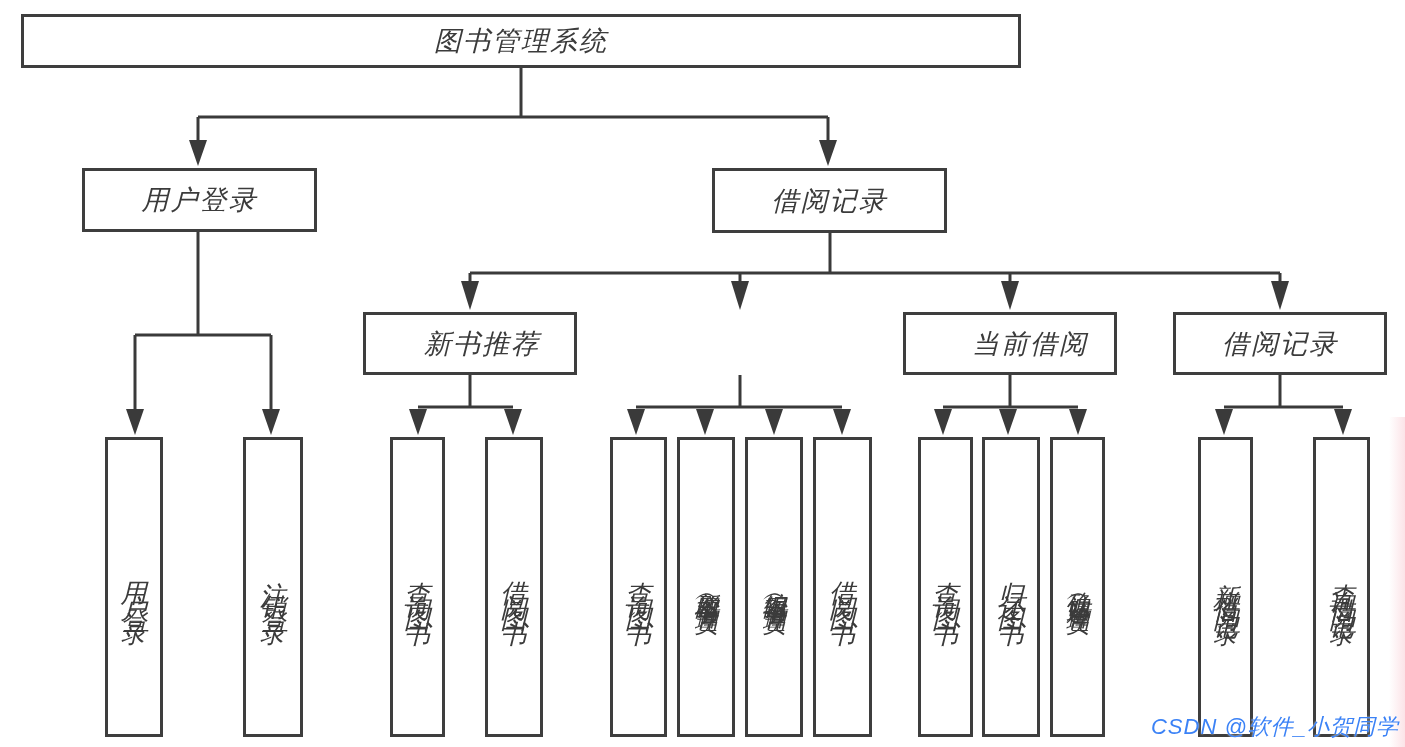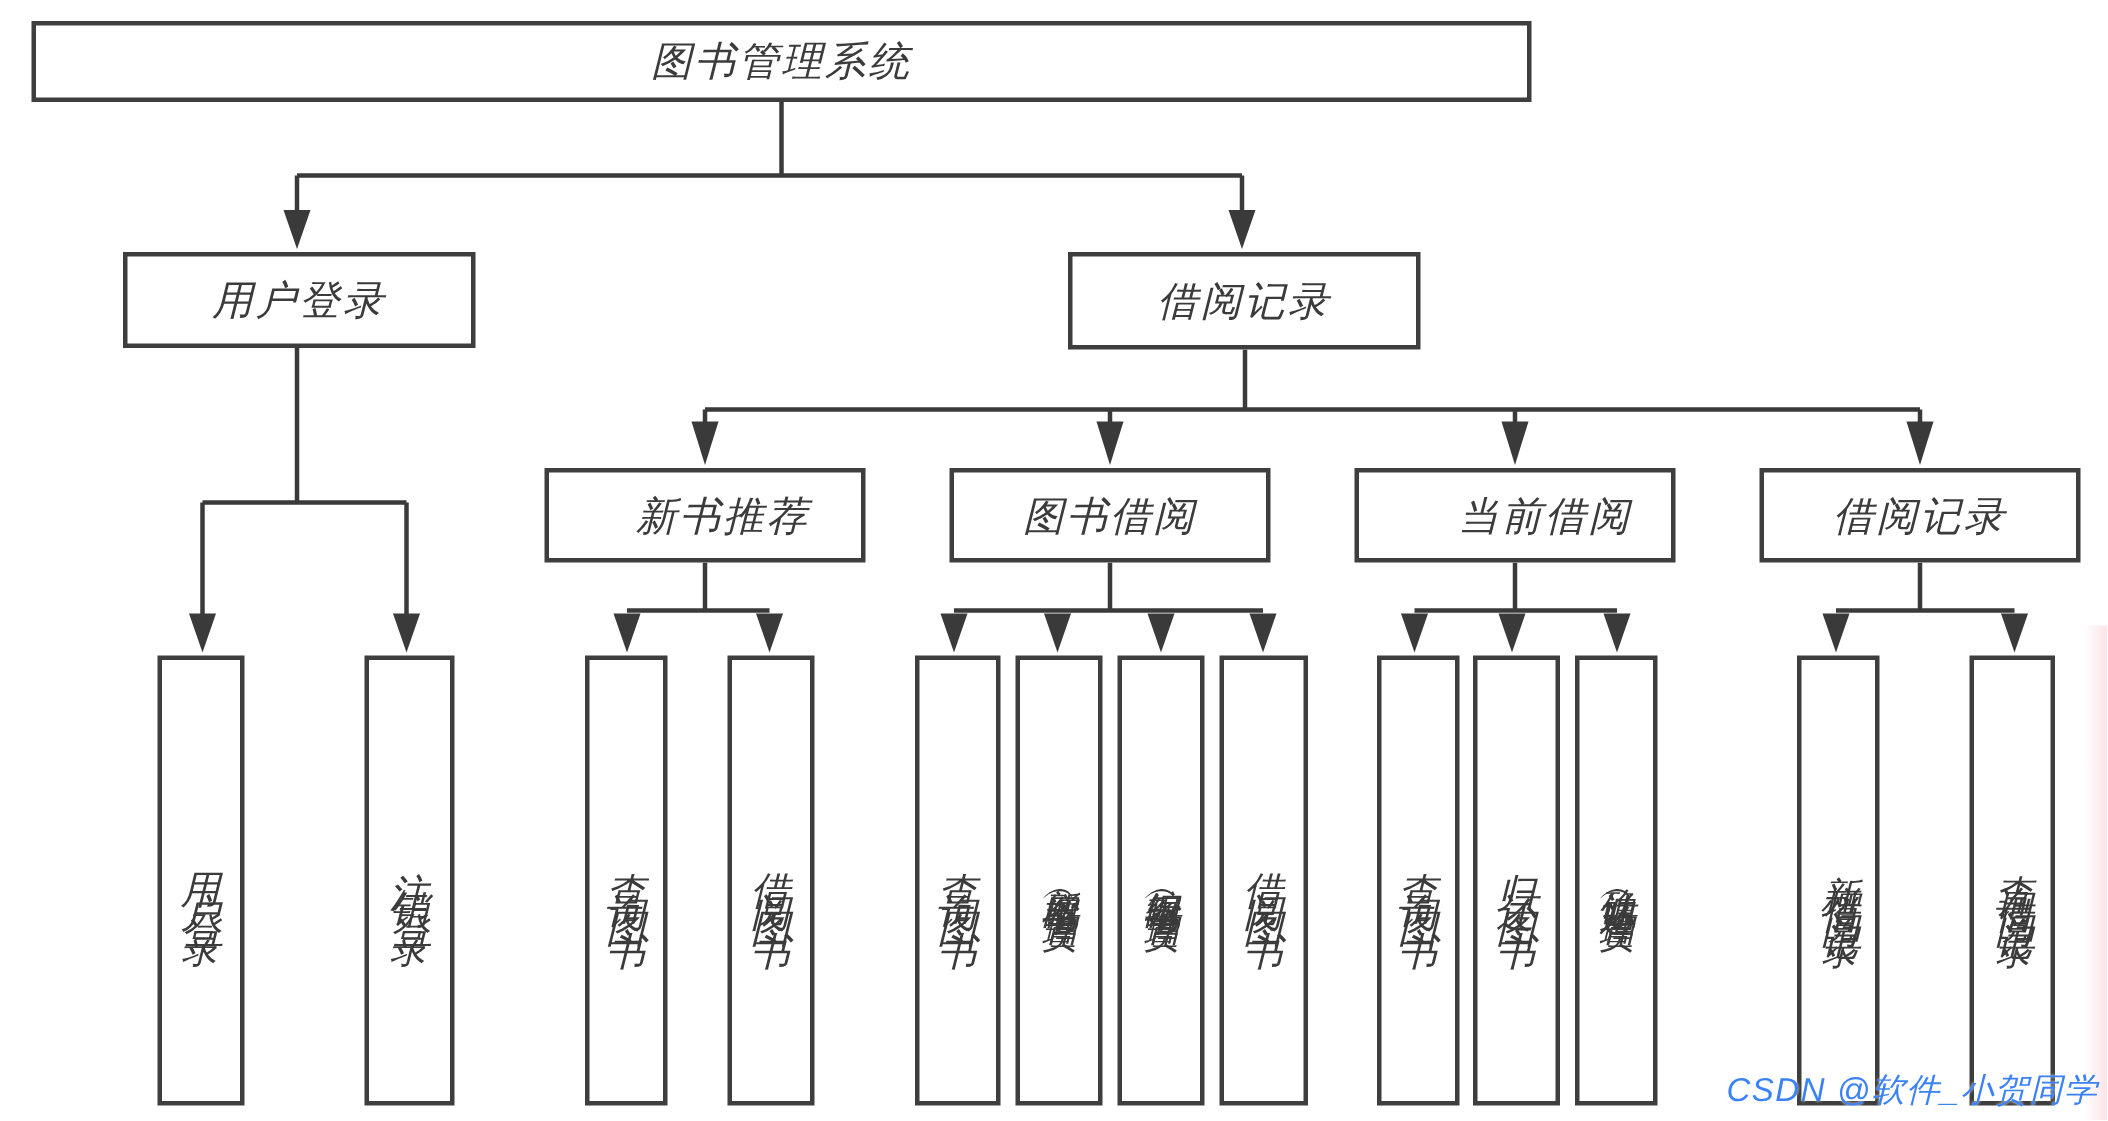--- a/index.html
+++ b/index.html
@@ -134,23 +134,20 @@
   <div class="node" style="left:82px;top:168px;width:235px;height:64px;">
     <span>用户登录</span>
   </div>
   <div class="node" style="left:712px;top:168px;width:235px;height:65px;">
     <span>借阅记录</span>
   </div>
 
   <div class="node" style="left:363px;top:312px;width:214px;height:63px;padding-left:24px;">
     <span>新书推荐</span>
   </div>
-  <div class="node" style="left:633px;top:312px;width:214px;height:63px;">
-    <span>图书借阅</span>
-  </div>
   <div class="node" style="left:903px;top:312px;width:214px;height:63px;padding-left:40px;">
     <span>当前借阅</span>
   </div>
   <div class="node" style="left:1173px;top:312px;width:214px;height:63px;">
     <span>借阅记录</span>
   </div>
 
   <div class="leaf" style="left:105px;width:58px;">
     <span class="vtext sp4">用户登录</span>
   </div>

